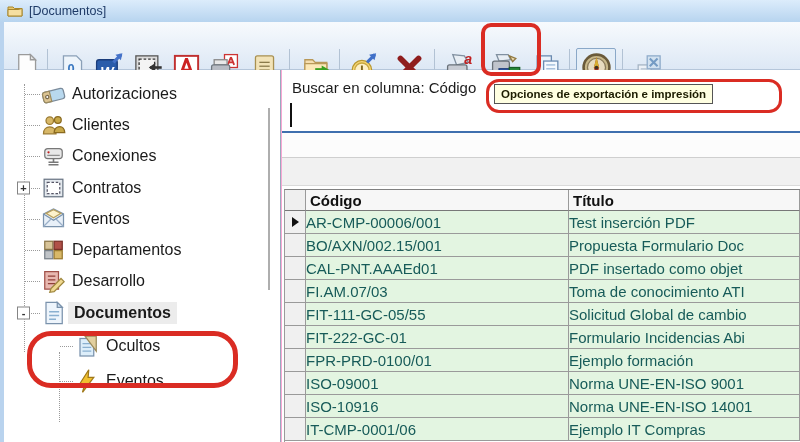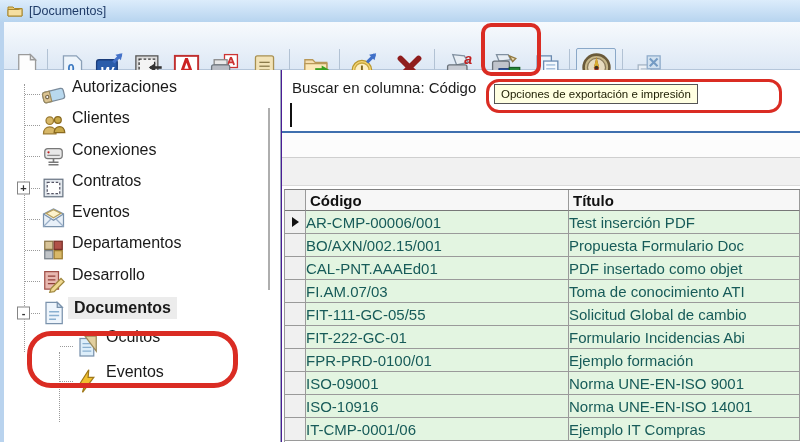--- a/index.html
+++ b/index.html
@@ -1,17 +1,17 @@
 <!DOCTYPE html>
 <html><head>
 <meta charset="utf-8">
 <style>
   html,body{margin:0;padding:0;}
   body{font-family:"Liberation Sans","DejaVu Sans",sans-serif;background:#8aa8c8;}
-  .window{position:relative;width:800px;height:442px;overflow:hidden;background:#4c1d95;}
+  .window{position:relative;width:800px;height:442px;overflow:hidden;background:#f9a8d4;}
 
   
   .titlebar{position:absolute;left:0;top:0;width:800px;height:22px;
     background:linear-gradient(#dcecfb,#b7d4ef);display:flex;align-items:center;gap:6px;
     padding-left:7px;box-sizing:border-box;}
   .titlebar .ttext{font-size:12.5px;color:#1e3a66;}
 
   
   .toolbar{position:absolute;left:0;top:22px;width:800px;height:48px;
     background:linear-gradient(#f7fafd,#dde8f5);border-bottom:1px solid #b5c6da;box-sizing:border-box;}
@@ -21,21 +21,21 @@
   .tbtn.pressed{border:1px solid #8aa8c8;background:#e4eef8;border-radius:2px;box-sizing:border-box;}
 
   
   .left-edge{position:absolute;left:0;top:22px;bottom:0;width:4px;background:#b9d3ee;}
   .tree-panel{position:absolute;left:4px;top:70px;width:277px;bottom:0;background:#fff;
     border-right:1px solid #9aaabc;box-sizing:border-box;overflow:hidden;}
   .tree-guide-v{position:absolute;left:20px;top:14px;height:268px;border-left:1px dotted #9a9a9a;width:0;}
   .tree-guide-v2{position:absolute;left:55px;top:282px;height:70px;border-left:1px dotted #9a9a9a;width:0;}
   .tree-scrollline{position:absolute;left:264px;top:38px;width:2px;height:182px;background:#aeaeae;}
   .tree-items{position:absolute;left:0;top:8px;width:100%;}
-  .tree-item{position:relative;height:31.3px;display:flex;align-items:flex-start;cursor:default;}
+  .tree-item{position:relative;height:31.3px;display:flex;align-items:center;cursor:default;}
   .tree-item.child{height:35px;}
   .tree-item::before{content:"";position:absolute;left:21px;width:15px;top:50%;border-top:1px dotted #9a9a9a;}
   .tree-item.child::before{left:56px;width:13px;}
   .expander{position:absolute;left:13px;top:50%;transform:translateY(-50%);width:13px;height:13px;
     background:#fff;border:1px solid #848484;box-sizing:border-box;font-size:11px;line-height:10px;
     text-align:center;color:#333;font-weight:bold;}
   .tree-icon{position:absolute;left:37px;width:25px;height:25px;top:50%;transform:translateY(-50%);}
   .tree-icon svg{width:25px;height:25px;}
   .tree-item.child .tree-icon{left:71px;}
   .tree-label{margin-left:68px;font-size:16px;color:#1a1a1a;white-space:nowrap;}
@@ -60,21 +60,21 @@
   .thead .hsel{background:#efefef;padding-left:0;}
   .trow .cell{height:23px;border-right:1px solid #9a9a9a;border-bottom:1px solid #9a9a9a;
     background:#e3f5e1;color:#175b59;font-size:15px;display:flex;align-items:center;
     box-sizing:border-box;white-space:nowrap;overflow:hidden;}
   .trow .sel{background:#f0f0f0;padding-left:0;justify-content:center;}
   .rowmark{display:none;width:0;height:0;border-left:7px solid #111;border-top:5px solid transparent;border-bottom:5px solid transparent;}
   .trow.current .rowmark{display:block;}
 
   
   .tooltip{position:absolute;left:494px;top:84px;height:20px;background:#ffffe1;border:1px solid #555;
-    font-size:11.5px;color:#1c1c00;display:flex;align-items:center;padding:4px 6px;box-sizing:border-box;z-index:30;}
+    font-size:11.5px;color:#1c1c00;display:flex;align-items:center;padding:4px 6px;box-sizing:border-box;z-index:30;font-weight:bold;}
   .ring{position:absolute;border-style:solid;border-color:#da2c23;z-index:40;pointer-events:none;}
   .ring-toolbar{left:481px;top:23px;width:52px;height:45px;border-width:4px;border-radius:10px;}
   .ring-tooltip{left:486px;top:79px;width:290px;height:28px;border-width:3.5px;border-radius:13px;z-index:41;}
   .ring-documentos{left:27px;top:331px;width:201px;height:47px;border-width:5px;border-radius:24px;}
 </style>
 </head>
 <body>
 
 <div class="window">
 

